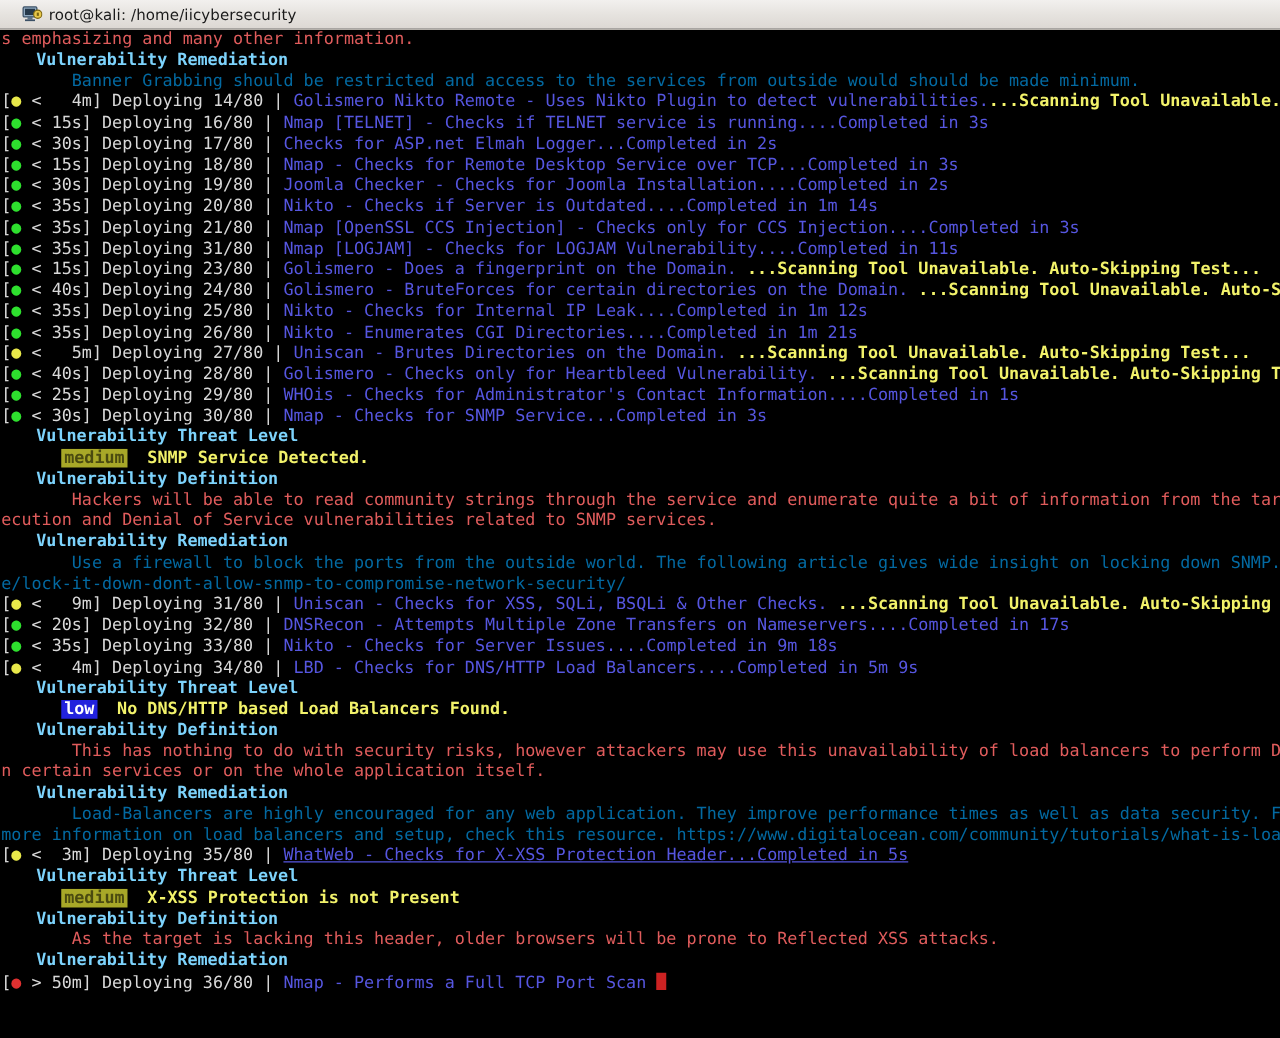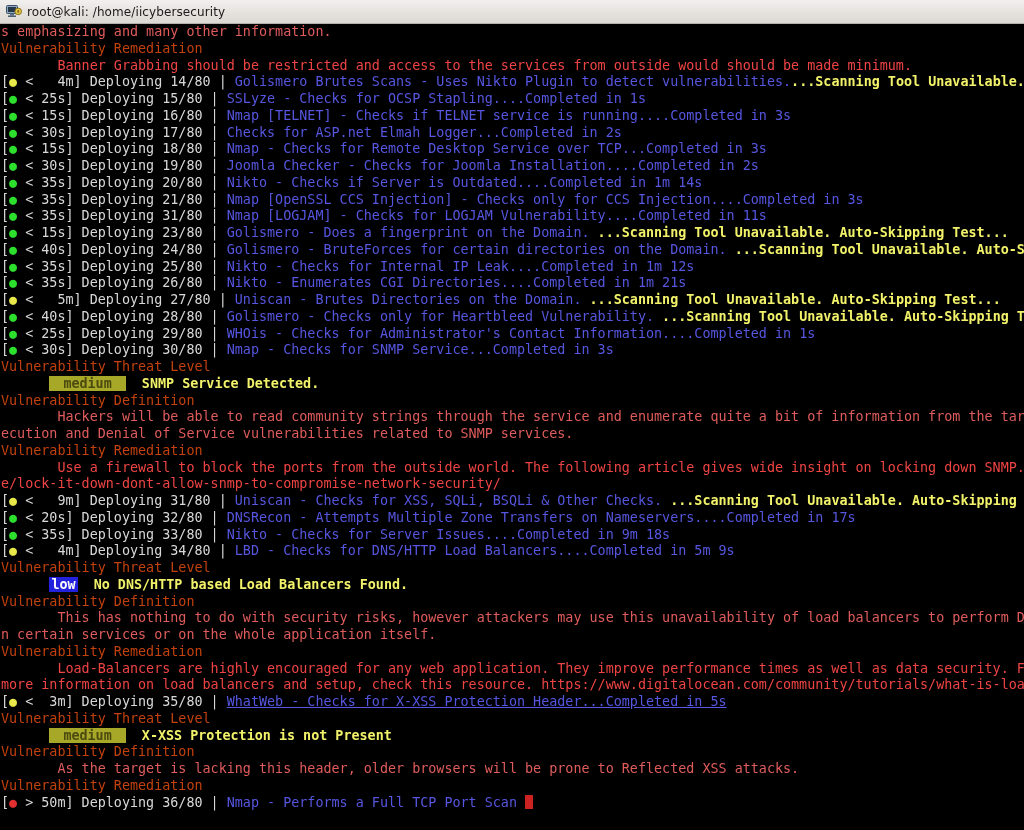--- a/index.html
+++ b/index.html
@@ -15,21 +15,21 @@
   }
 
   
   #titlebar {
     height: 24px;
     width: 1024px;
     background: linear-gradient(to bottom, #f2f0ee 0%, #e6e3df 50%, #dcd8d3 100%);
     border-bottom: 1px solid #b4b0aa;
     display: flex;
     align-items: center;
-    padding-left: 5px;
+    padding-left: 17px;
     font-family: "DejaVu Sans", "Liberation Sans", sans-serif;
     font-size: 12px;
     color: #1a1a1a;
     position: relative;
     overflow: hidden;
   }
   #title-icon {
     width: 17px; height: 17px;
     margin-right: 5px;
     flex: 0 0 auto;
@@ -55,36 +55,36 @@
     line-height: 16.75px;
     font-size: 13.4px;
     white-space: pre;
     overflow: hidden;
     letter-spacing: 0px;
     font-family: "DejaVu Sans Mono", "Liberation Mono", monospace;
   }
 
   
   .c-white   { color: #d8d8d8; }
-  .c-bwhite  { color: #c2410c; font-weight: normal; }
+  .c-bwhite  { color: #7dd3fc; font-weight: bold; padding-left: 28px; }
   .c-red     { color: #e05c5c; }
-  .c-green   { color: #ef4444; margin-top: 24px; }
+  .c-green   { color: #0369a1; margin-top: 24px; }
   .c-blue    { color: #5656e0; }
   .c-yellowb { color: #f2f26a; font-weight: bold; }
 
   .dot { font-size: 13.4px; }
   .dot-g { color: #2ee02e; }
   .dot-y { color: #e8e84a; }
   .dot-r { color: #e03030; }
 
   .badge-medium {
     background: #a8a828;
     color: #4a4a10;
     font-weight: bold;
-    padding: 0 14px;
+    padding: 0 2px;
   }
   .badge-low {
     background: #2222dd;
     color: #ffffff;
     font-weight: bold;
     padding: 0 2px;
     margin-top: 17px;
   }
   .underline { text-decoration: underline; }
   .cursor {
@@ -111,22 +111,21 @@
     </svg>
   </span>
   <span id="title-text">root@kali: /home/iicybersecurity</span>
 </div>
 
 <div id="terminal">
   <div id="lines-container">
       <div class="line"><span class="c-red">s emphasizing and many other information.</span></div>
       <div class="line"><span class="c-bwhite">Vulnerability Remediation</span></div>
       <div class="line"><span class="c-green">       Banner Grabbing should be restricted and access to the services from outside would should be made minimum.</span></div>
-      <div class="line"><span class="c-white">[</span><span class="dot dot-y">●</span><span class="c-white"> &lt;   4m]</span><span class="c-white"> Deploying 14/80 | </span><span class="c-blue">Golismero Brutes Scans - Uses Nikto Plugin to detect vulnerabilities.</span><span class="c-yellowb">...Scanning Tool Unavailable. Auto-Skipping Test...</span></div>
-      <div class="line"><span class="c-white">[</span><span class="dot dot-g">●</span><span class="c-white"> &lt; 25s]</span><span class="c-white"> Deploying 15/80 | </span><span class="c-blue">SSLyze - Checks for OCSP Stapling....Completed in 1s</span></div>
+      <div class="line"><span class="c-white">[</span><span class="dot dot-y">●</span><span class="c-white"> &lt;   4m]</span><span class="c-white"> Deploying 14/80 | </span><span class="c-blue">Golismero Nikto Remote - Uses Nikto Plugin to detect vulnerabilities.</span><span class="c-yellowb">...Scanning Tool Unavailable. Auto-Skipping Test...</span></div>
       <div class="line"><span class="c-white">[</span><span class="dot dot-g">●</span><span class="c-white"> &lt; 15s]</span><span class="c-white"> Deploying 16/80 | </span><span class="c-blue">Nmap [TELNET] - Checks if TELNET service is running....Completed in 3s</span></div>
       <div class="line"><span class="c-white">[</span><span class="dot dot-g">●</span><span class="c-white"> &lt; 30s]</span><span class="c-white"> Deploying 17/80 | </span><span class="c-blue">Checks for ASP.net Elmah Logger...Completed in 2s</span></div>
       <div class="line"><span class="c-white">[</span><span class="dot dot-g">●</span><span class="c-white"> &lt; 15s]</span><span class="c-white"> Deploying 18/80 | </span><span class="c-blue">Nmap - Checks for Remote Desktop Service over TCP...Completed in 3s</span></div>
       <div class="line"><span class="c-white">[</span><span class="dot dot-g">●</span><span class="c-white"> &lt; 30s]</span><span class="c-white"> Deploying 19/80 | </span><span class="c-blue">Joomla Checker - Checks for Joomla Installation....Completed in 2s</span></div>
       <div class="line"><span class="c-white">[</span><span class="dot dot-g">●</span><span class="c-white"> &lt; 35s]</span><span class="c-white"> Deploying 20/80 | </span><span class="c-blue">Nikto - Checks if Server is Outdated....Completed in 1m 14s</span></div>
       <div class="line"><span class="c-white">[</span><span class="dot dot-g">●</span><span class="c-white"> &lt; 35s]</span><span class="c-white"> Deploying 21/80 | </span><span class="c-blue">Nmap [OpenSSL CCS Injection] - Checks only for CCS Injection....Completed in 3s</span></div>
       <div class="line"><span class="c-white">[</span><span class="dot dot-g">●</span><span class="c-white"> &lt; 35s]</span><span class="c-white"> Deploying 31/80 | </span><span class="c-blue">Nmap [LOGJAM] - Checks for LOGJAM Vulnerability....Completed in 11s</span></div>
       <div class="line"><span class="c-white">[</span><span class="dot dot-g">●</span><span class="c-white"> &lt; 15s]</span><span class="c-white"> Deploying 23/80 | </span><span class="c-blue">Golismero - Does a fingerprint on the Domain.</span><span class="c-yellowb"> ...Scanning Tool Unavailable. Auto-Skipping Test...</span></div>
       <div class="line"><span class="c-white">[</span><span class="dot dot-g">●</span><span class="c-white"> &lt; 40s]</span><span class="c-white"> Deploying 24/80 | </span><span class="c-blue">Golismero - BruteForces for certain directories on the Domain.</span><span class="c-yellowb"> ...Scanning Tool Unavailable. Auto-Skipping Test...</span></div>
       <div class="line"><span class="c-white">[</span><span class="dot dot-g">●</span><span class="c-white"> &lt; 35s]</span><span class="c-white"> Deploying 25/80 | </span><span class="c-blue">Nikto - Checks for Internal IP Leak....Completed in 1m 12s</span></div>

